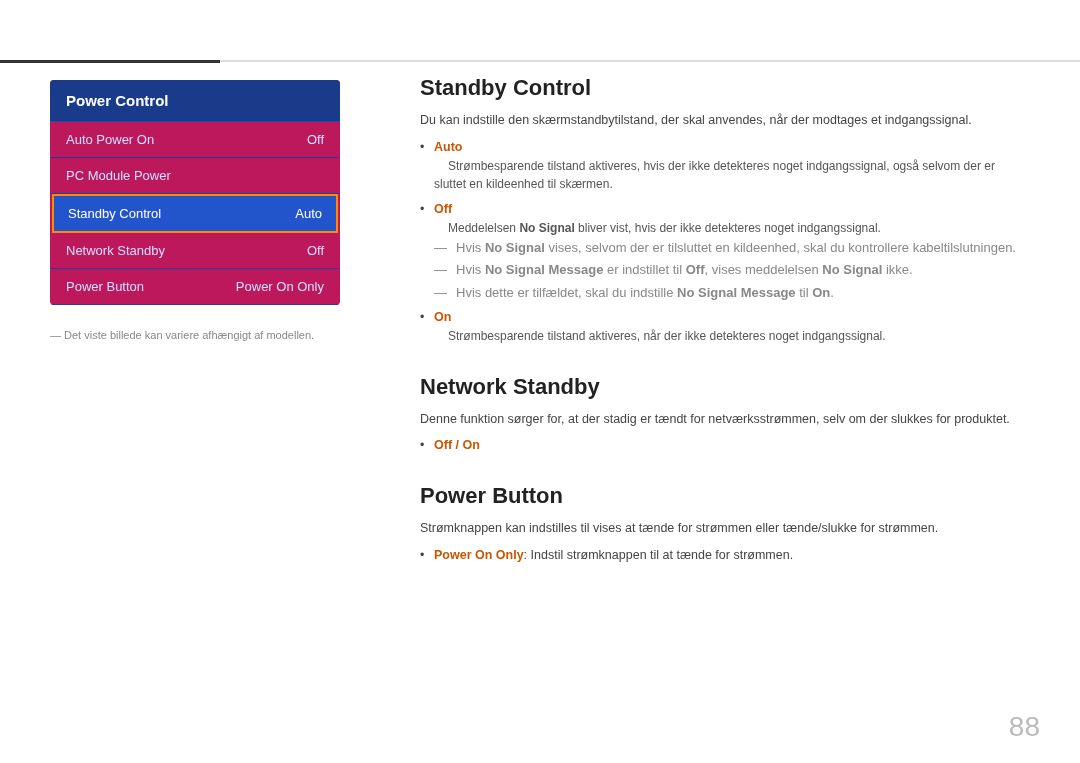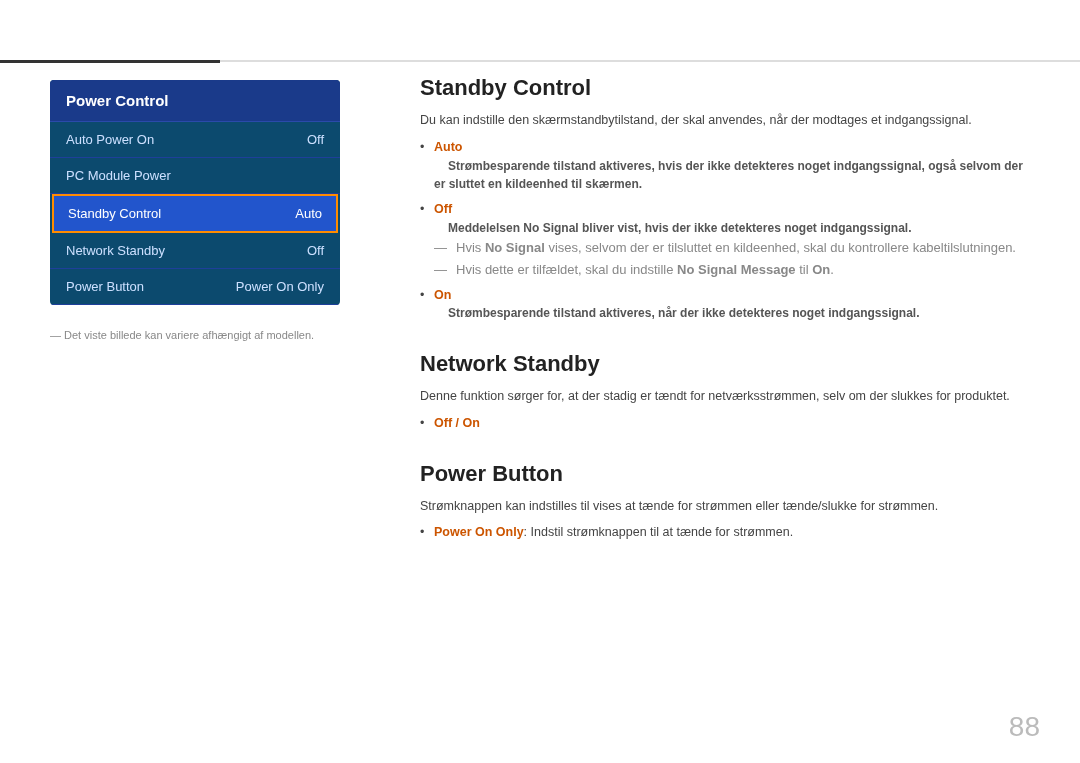--- a/index.html
+++ b/index.html
@@ -34,21 +34,21 @@
 
     
     .left-panel {
       position: absolute;
       top: 80px;
       left: 50px;
       width: 300px;
     }
 
     .power-control-box {
-      background: #0c4a6e;
+      background: #be185d;
       border-radius: 4px;
       overflow: hidden;
       width: 290px;
     }
 
     .power-control-title {
       background: #1a3a8a;
       color: #fff;
       font-size: 15px;
       font-weight: bold;
@@ -141,21 +141,20 @@
       color: #cc5500;
       font-weight: bold;
     }
 
     .sub-text {
       font-size: 12px;
       color: #555;
       line-height: 1.5;
       padding-left: 14px;
       margin-bottom: 4px;
-      font-weight: bold;
     }
 
     .dash-item {
       position: relative;
       padding-left: 22px;
       margin-bottom: 3px;
       font-size: 13px;
       color: #888;
       line-height: 1.5;
     }
@@ -238,20 +237,21 @@
         <br>
         <span class="sub-text">Strømbesparende tilstand aktiveres, hvis der ikke detekteres noget indgangssignal, også selvom der er sluttet en kildeenhed til skærmen.</span>
         <br>
       </li>
 
       <li>
         <span class="highlight-orange">Off</span>
         <br>
         <span class="sub-text">Meddelelsen <strong>No Signal</strong> bliver vist, hvis der ikke detekteres noget indgangssignal.</span>
         <div class="dash-item">Hvis <strong>No Signal</strong> vises, selvom der er tilsluttet en kildeenhed, skal du kontrollere kabeltilslutningen.</div>
+        <div class="dash-item">Hvis <strong>No Signal Message</strong> er indstillet til <strong>Off</strong>, vises meddelelsen <strong>No Signal</strong> ikke.</div>
         <div class="dash-item">Hvis dette er tilfældet, skal du indstille <strong>No Signal Message</strong> til <strong>On</strong>.</div>
       </li>
 
       <li>
         <span class="highlight-orange">On</span>
         <br>
         <span class="sub-text">Strømbesparende tilstand aktiveres, når der ikke detekteres noget indgangssignal.</span>
       </li>
     </ul>
   </div>

